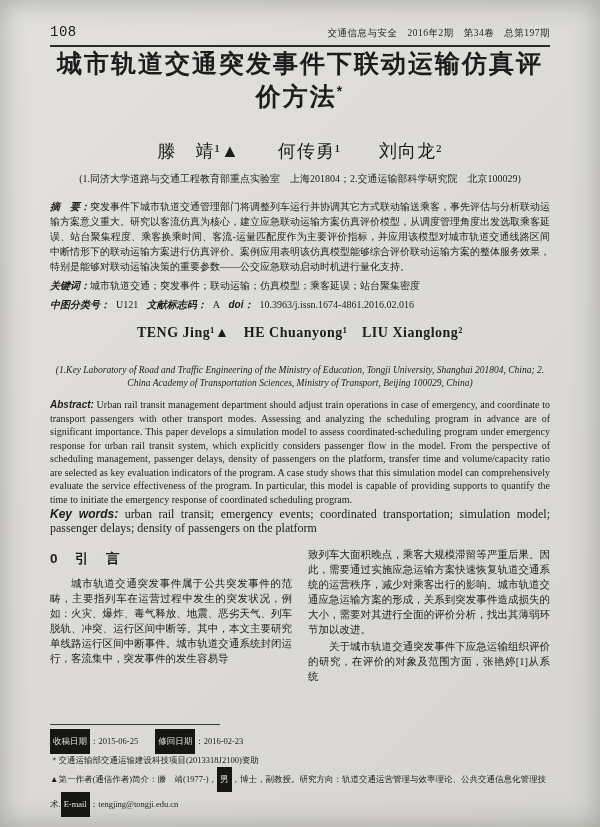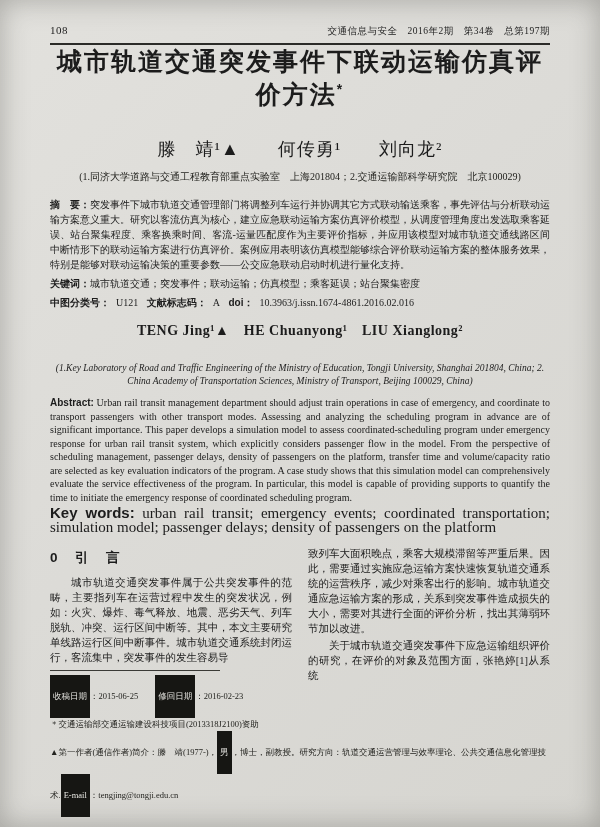--- a/index.html
+++ b/index.html
@@ -14,48 +14,48 @@
     position:relative;
     width:600px;height:827px;
     box-sizing:border-box;
     padding:24px 50px 0 50px;
     background:linear-gradient(135deg,#e2e1dd 0%, #dcdbd7 45%, #d6d5d0 100%);
     box-shadow:inset 0 0 28px rgba(60,60,55,.35);
     overflow:hidden;
   }
   .hdr{display:flex;justify-content:space-between;align-items:baseline;
     font-size:9.5px;letter-spacing:.5px;}
-  .hdr .pno{font-family:Liberation Serif, serif;font-size:11px;}
+  .hdr .pno{font-family:Liberation Mono, monospace;font-size:14px;}
   .rule{height:2px;background:#2b2b28;margin-top:5px;}
   .cn-title{text-align:center;
     font-family:"Liberation Sans",sans-serif;font-weight:bold;
     font-size:25px;letter-spacing:2px;}
   .cn-title sup{font-size:55%;vertical-align:super;}
   .cn-authors{margin-top:26px;text-align:center;font-size:18px;letter-spacing:1px;}
   .cn-affil{margin-top:9px;text-align:center;font-size:10px;color:#23231f;}
   .blockline{margin-top:4px;text-align:justify;font-size:10px;line-height:15px;}
   .cn-abstract{margin-top:13px;text-align:justify;font-size:10px;line-height:15px;}
-  .blabel{font-weight:bold;font-family:"Liberation Sans",sans-serif;}
+  .blabel{font-weight:bold;font-family:"Liberation Sans",sans-serif;font-style:italic;}
   .clc span{margin-right:6px;}
   .en-title{margin-top:13px;text-align:center;font-weight:bold;
     font-size:16.5px;line-height:22px;font-family:"Liberation Serif",serif;}
   .en-authors{margin-top:12px;text-align:center;font-weight:bold;font-size:14px;letter-spacing:.5px;}
   .en-affil{margin-top:22px;text-align:center;font-style:italic;font-size:9.5px;line-height:13px;}
   .en-abstract{margin-top:8px;text-align:justify;font-size:10px;line-height:13.5px;}
-  .en-keywords{margin-top:2px;text-align:justify;font-size:15px;line-height:13.5px;}
+  .en-keywords{margin-top:2px;text-align:justify;font-size:12px;line-height:13.5px;}
   .cols{margin-top:12px;display:flex;gap:16px;height:138px;overflow:hidden;}
   .col{flex:1;text-align:justify;font-size:10.5px;line-height:15px;}
   .sec-head{font-family:"Liberation Sans",sans-serif;font-weight:bold;
     font-size:13.5px;margin:4px 0 10px 0;letter-spacing:2px;}
   .p-indent{text-indent:2em;}
   .p2{margin-top:2px;}
   .footer{position:absolute;left:50px;right:50px;bottom:10px;
     font-size:8.5px;line-height:13px;color:#23231f;}
   .fn-rule{width:170px;height:1px;background:#3a3a36;margin-bottom:4px;}
-  .blk{background:#161613;color:#e6e5e0;padding:16px 3px;display:inline-block;line-height:11px;}
+  .blk{background:#161613;color:#e6e5e0;padding:7px 3px;display:inline-block;line-height:11px;}
 </style>
 </head>
 <body>
 
 <div class="paper">
 
   <div class="hdr">
     <span class="pno">108</span>
     <span>交通信息与安全　2016年2期　第34卷　总第197期</span>
   </div>

